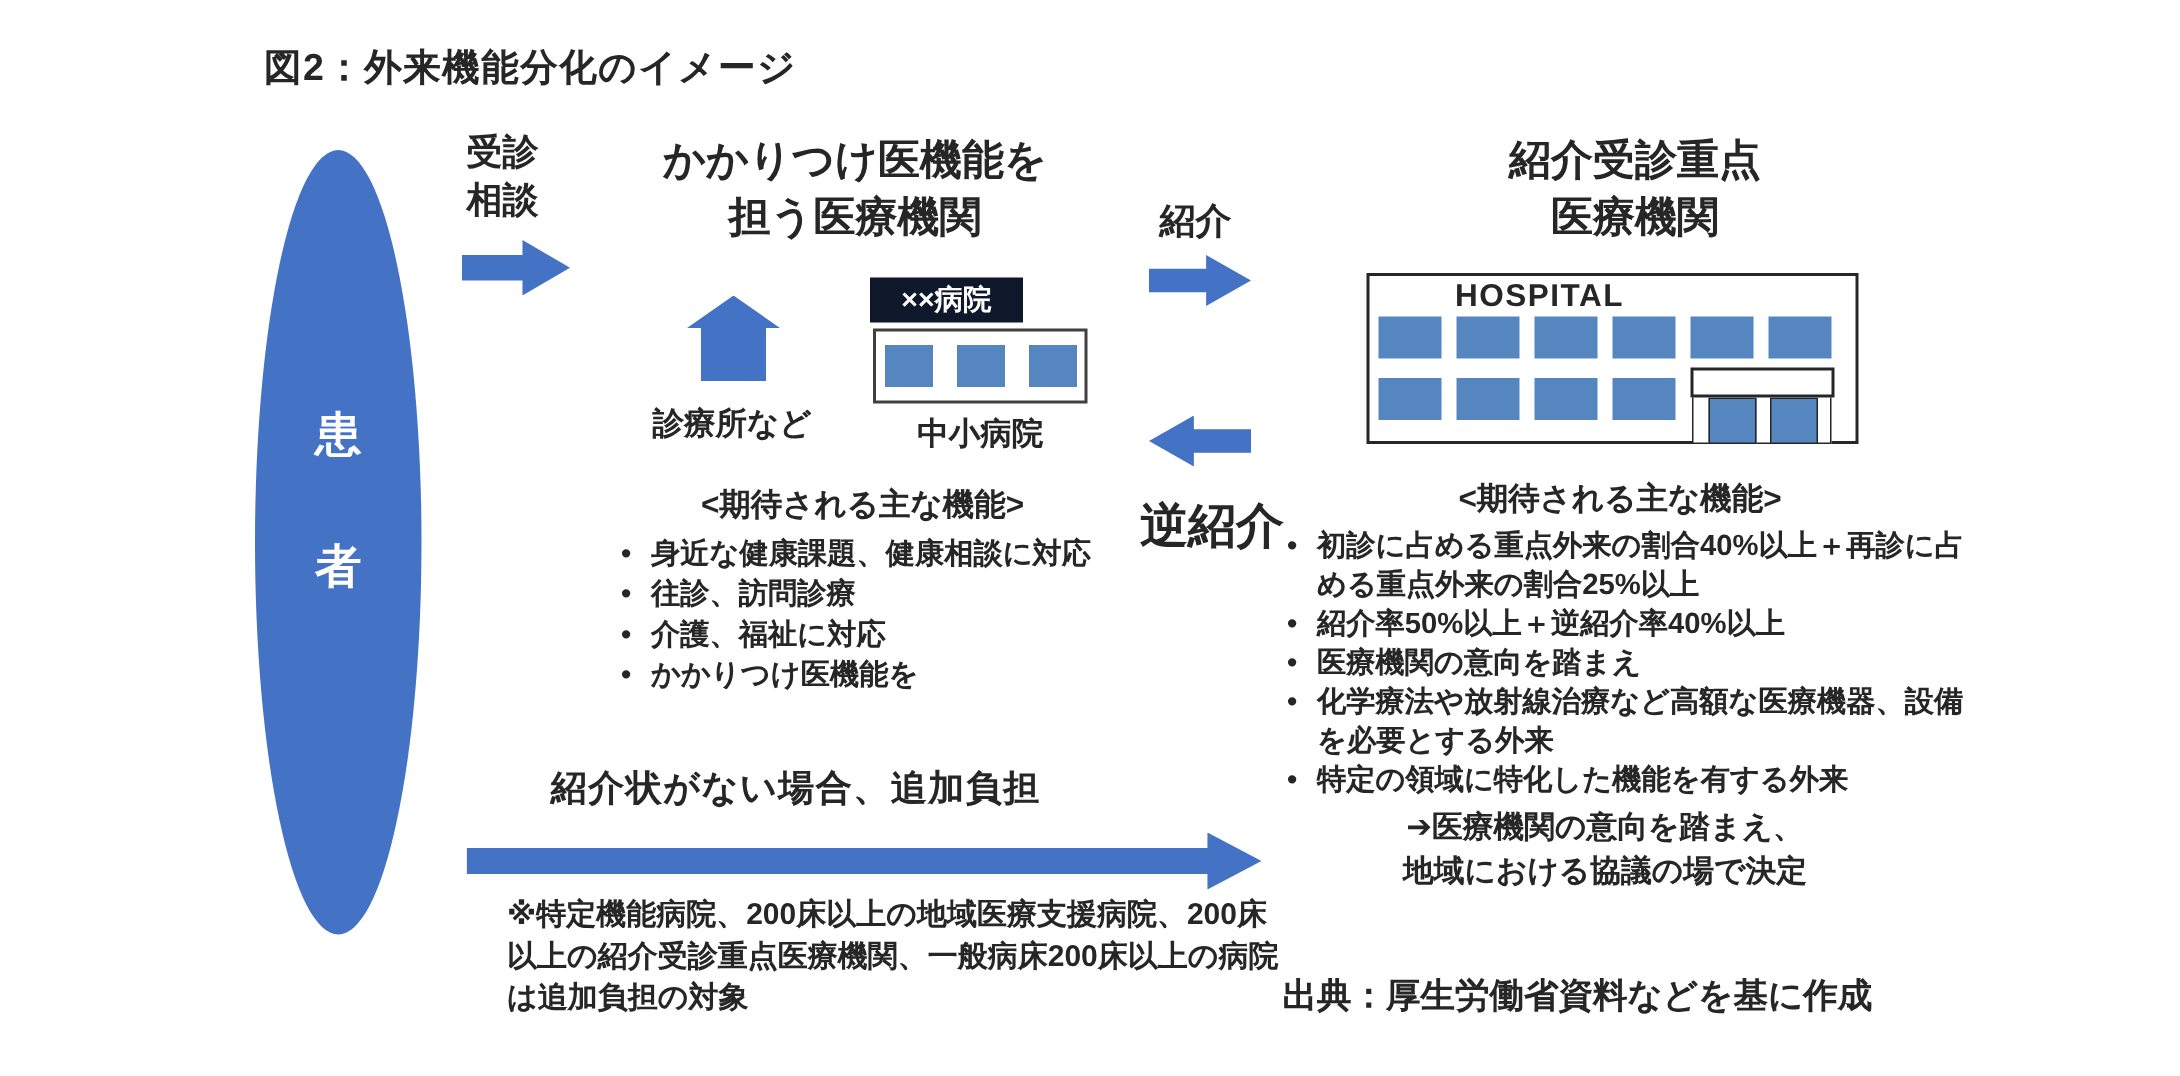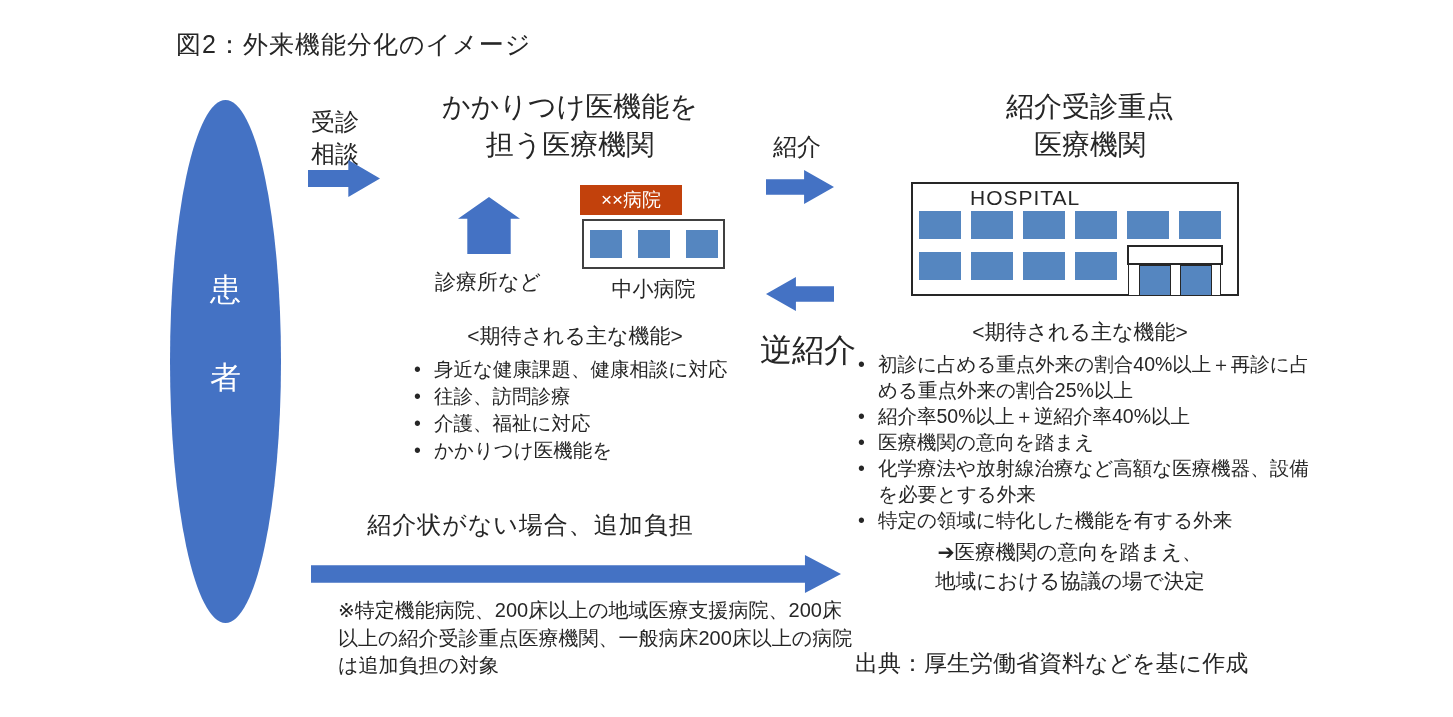--- a/index.html
+++ b/index.html
@@ -1,49 +1,49 @@
 <!DOCTYPE html>
 <html><head>
 <meta charset="utf-8">
 <style>
   html,body{margin:0;padding:0;background:#fff;}
   .canvas{
     position:relative;width:1453px;height:717px;background:#ffffff;overflow:hidden;
-    font-family:"Liberation Sans","DejaVu Sans",sans-serif;color:#262626;
+    font-family:"Liberation Sans","DejaVu Sans",sans-serif;color:#262626;font-weight:bold;
   }
   .abs{position:absolute;}
   .center{text-align:center;}
 
   .fig-title{left:176px;top:28px;font-size:25px;letter-spacing:1px;}
 
   
   .patient{left:170px;top:100px;width:111px;height:523px;background:#4472C4;border-radius:50%;
     display:flex;flex-direction:column;align-items:center;justify-content:center;gap:46px;
     color:#fff;font-size:31px;transform:translateY(0);}
   .patient span{display:block;transform:translateY(-28px);}
 
   
   .arrow{background:#4472C4;}
   .arrow-r{clip-path:polygon(0 27%,56% 27%,56% 0,100% 50%,56% 100%,56% 73%,0 73%);}
   .arrow-l{clip-path:polygon(100% 27%,44% 27%,44% 0,0 50%,44% 100%,44% 73%,100% 73%);}
   .arrow-long{clip-path:polygon(0 27%,93.2% 27%,93.2% 0,100% 50%,93.2% 100%,93.2% 73%,0 73%);}
 
-  .consult-label{left:311px;top:86px;font-size:24px;line-height:32px;margin-top:20px;}
+  .consult-label{left:311px;top:86px;font-size:24px;line-height:32px;}
   .consult-arrow{left:308px;top:160px;width:72px;height:37px;}
 
   .head-left{left:402px;top:88px;width:336px;font-size:28px;line-height:38px;}
   .head-right{left:940px;top:88px;width:300px;font-size:28px;line-height:38px;}
 
   
   .house{left:458px;top:197px;width:62px;height:57px;background:#4472C4;
     clip-path:polygon(50% 0,100% 38%,85% 38%,85% 100%,15% 100%,15% 38%,0 38%);}
   .clinic-label{left:418px;top:268px;width:140px;font-size:21px;text-align:center;}
 
   
-  .sm-sign{left:580px;top:185px;width:102px;height:30px;background:#c2410c;color:#fff;
+  .sm-sign{left:580px;top:185px;width:102px;height:30px;background:#0f172a;color:#fff;
     font-size:19px;display:flex;align-items:center;justify-content:center;}
   .sm-building{left:582px;top:219px;width:143px;height:50px;background:#fff;
     border:2px solid #404040;box-sizing:border-box;display:flex;align-items:center;
     justify-content:center;gap:16px;}
   .sm-window{width:32px;height:28px;background:#5586C0;}
   .sm-label{left:582px;top:275px;width:143px;font-size:21px;}
 
   .ref-label{left:773px;top:131px;font-size:24px;}
   .ref-arrow{left:766px;top:170px;width:68px;height:34px;}
   .revref-arrow{left:766px;top:277px;width:68px;height:34px;}

